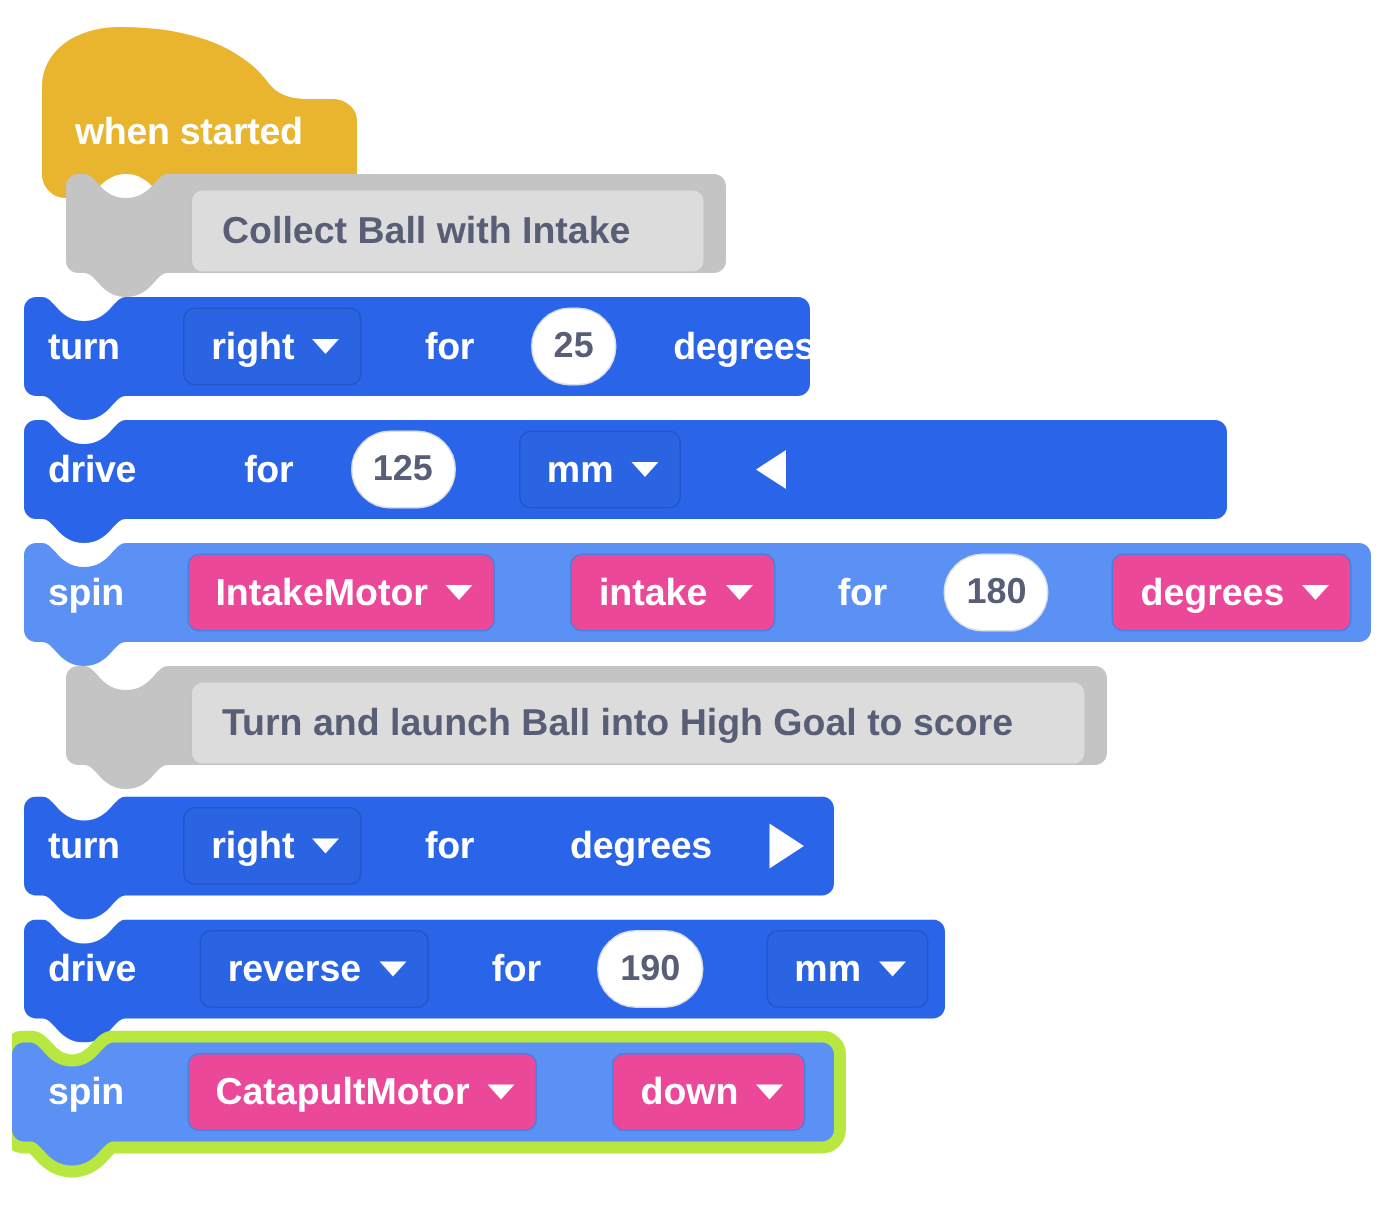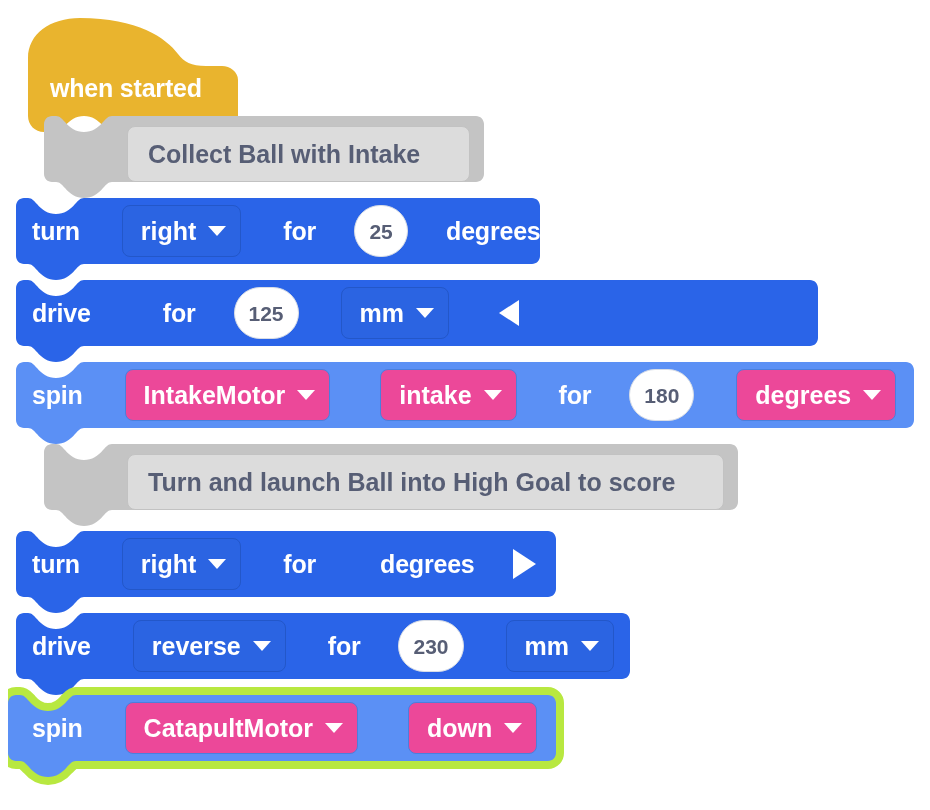--- a/index.html
+++ b/index.html
@@ -70,21 +70,21 @@
     border:1px solid #d8dde6;
     border-radius:26px;
     height:52px;
     min-width:54px;
     display:flex;align-items:center;justify-content:center;
     padding:0 14px;
     box-sizing:border-box;
   }
   .num span{
     color:#575e75;
-    font-size:21px;font-weight:bold;line-height:1;
+    font-size:24px;font-weight:bold;line-height:1;
   }
 
   
   .tri-right{
     width:0;height:0;
     border-top:15px solid transparent;
     border-bottom:15px solid transparent;
     border-left:23px solid #ffffff;
   }
   .tri-left{
@@ -318,21 +318,21 @@
       <span class="blk-label">drive</span>
       <div class="gap-md"></div>
       <div class="dd dark">
         <span class="ddtext">reverse</span>
         <span class="caret"></span>
       </div>
       <div class="gap-md"></div>
       <span class="blk-label">for</span>
       <div class="gap-sm"></div>
       <div class="num">
-        <span>230</span>
+        <span>190</span>
       </div>
       <div class="gap-md"></div>
       <div class="dd dark">
         <span class="ddtext">mm</span>
         <span class="caret"></span>
       </div>
       <div class="gap-lg"></div>
       <span class="tri-right"></span>
     </div>
   </div>

